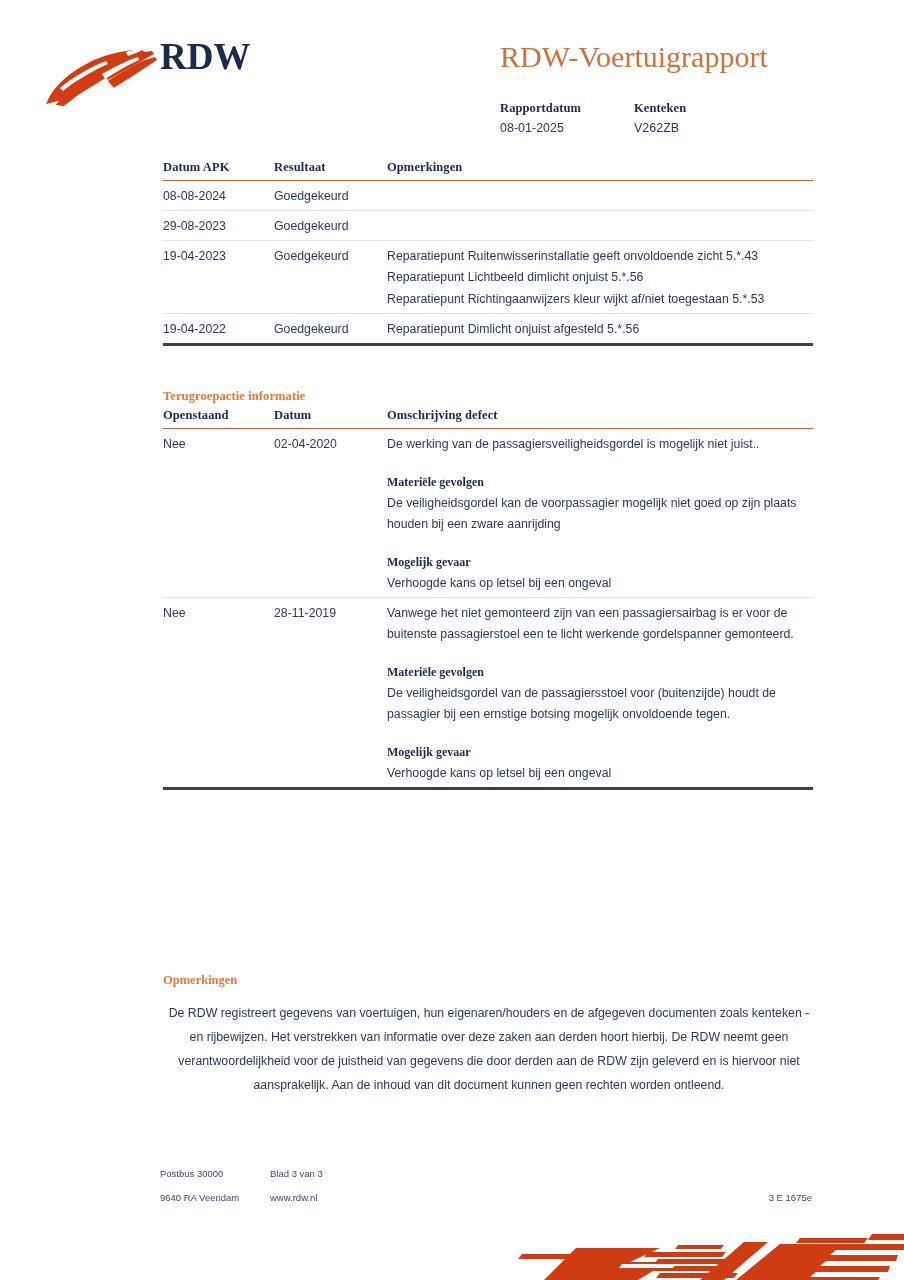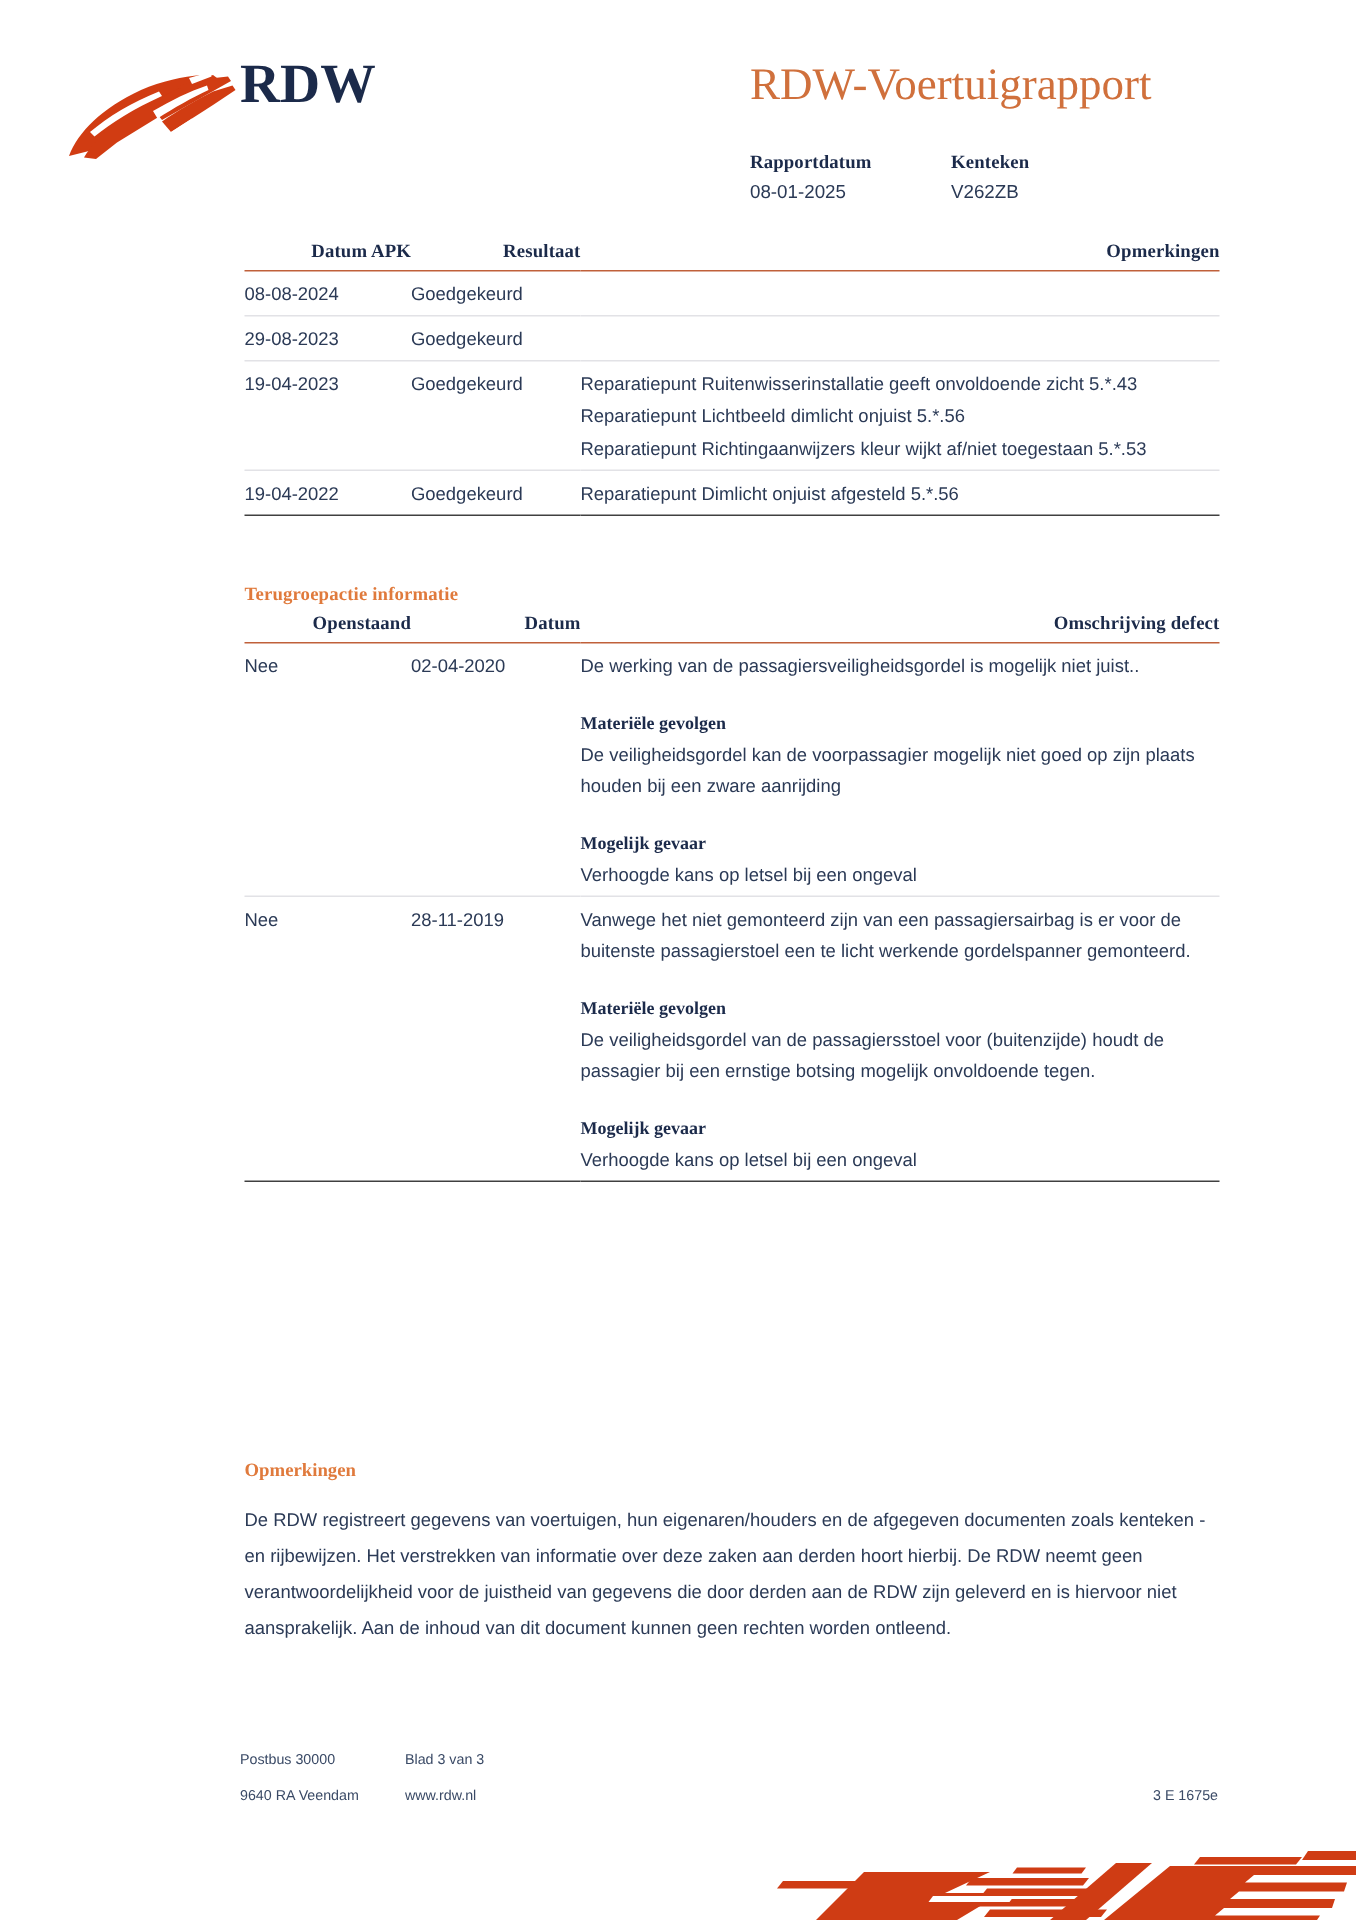--- a/index.html
+++ b/index.html
@@ -97,40 +97,40 @@
     color: #e07a3c;
     margin-bottom: 4px;
     letter-spacing: .1px;
   }
   table.rdw {
     width: 650px;
     border-collapse: collapse;
     table-layout: fixed;
   }
   table.rdw th {
-    text-align: right;
+    text-align: left;
     font-family: "Liberation Serif", serif;
     font-weight: bold;
     font-size: 12.5px;
     color: #1b2a4a;
     padding: 0 0 5px 0;
     border-bottom: 1.6px solid #c0603a;
     letter-spacing: .1px;
     vertical-align: bottom;
   }
   table.rdw td {
     font-size: 12.3px;
     color: #2b3a56;
     padding: 5px 0 3px 0;
     border-bottom: 1px solid #e2e2e6;
     vertical-align: top;
     line-height: 1.72;
   }
   table.rdw tr:last-child td {
-    border-bottom: 1px solid #404040;
+    border-bottom: 3px solid #404040;
   }
   .c1 { width: 111px; }
   .c2 { width: 113px; }
   .c3 { width: 426px; }
 
   .note-line { display: block; }
   .sub-head {
     font-family: "Liberation Serif", serif;
     font-weight: bold;
     font-size: 12px;
@@ -151,21 +151,21 @@
     font-family: "Liberation Serif", serif;
     font-weight: bold;
     font-size: 12.5px;
     color: #e07a3c;
     margin-bottom: 14px;
   }
   .disclaimer-body {
     font-size: 12.3px;
     color: #2b3a56;
     line-height: 1.95;
-    text-align: left;
+    text-align: center;
   }
 
   
   .footer {
     position: absolute;
     left: 160px;
     top: 1168px;
     width: 652px;
     font-size: 9.5px;
     color: #3a4a66;

